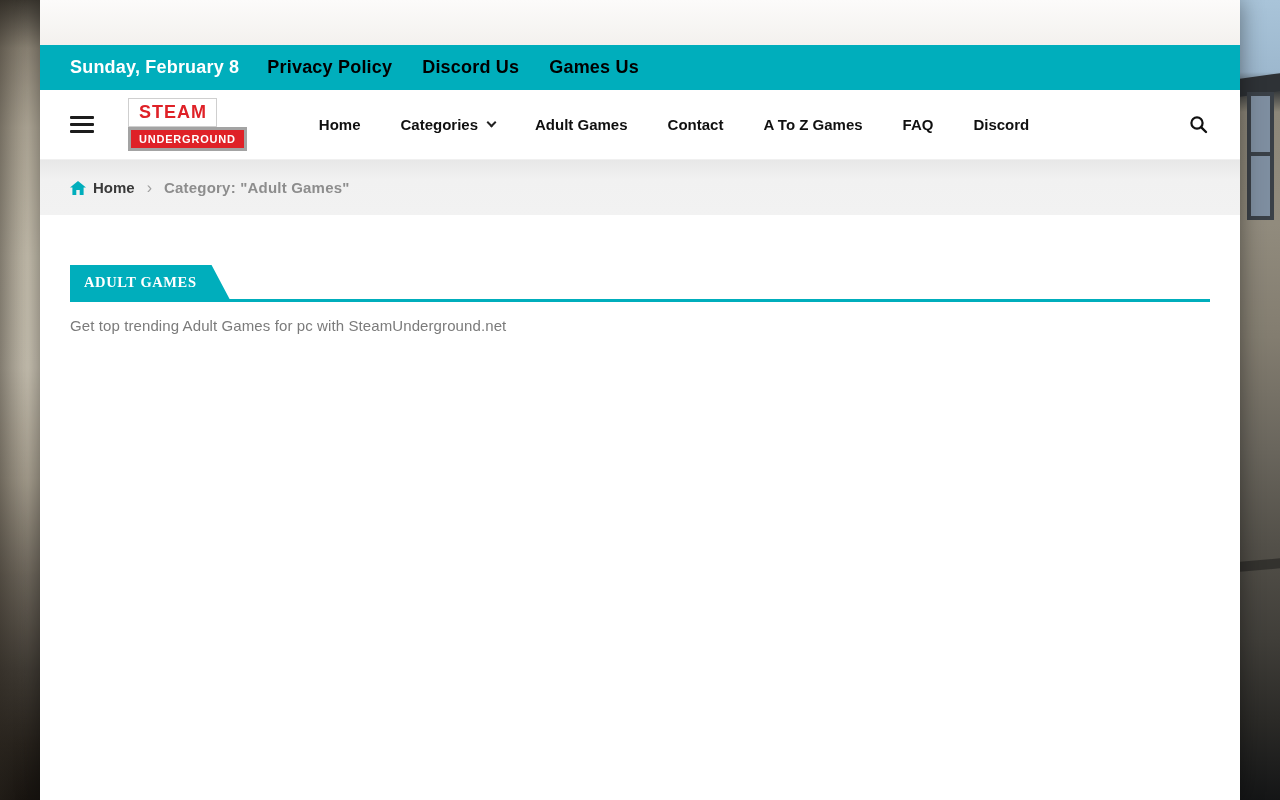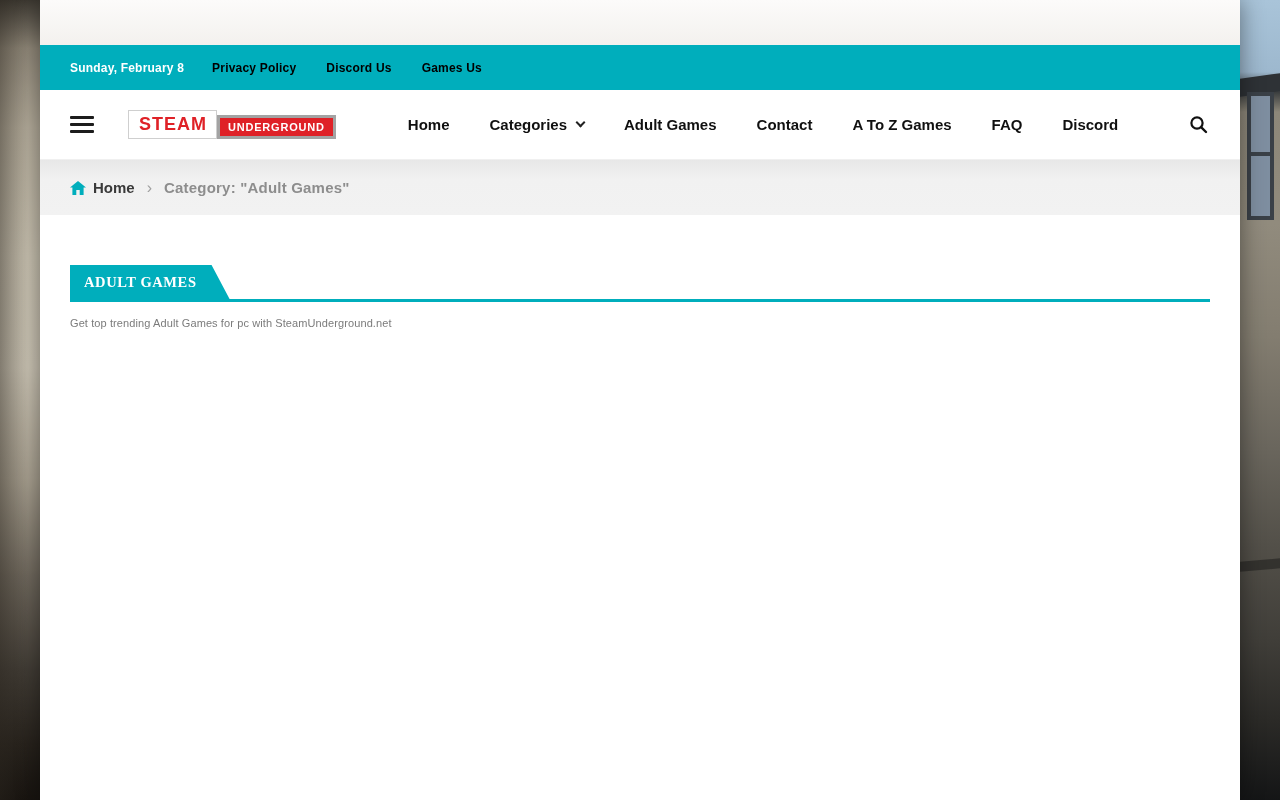--- a/index.html
+++ b/index.html
@@ -55,39 +55,39 @@
     background: linear-gradient(180deg, #fcfbfa 0%, #f3f1ee 100%);
   }
 
   
   .topbar {
     height: 45px;
     background: #00aebc;
     display: flex; align-items: center;
     padding: 0 30px;
     color: #ffffff;
-    font-size: 12px; font-weight: 600;
+    font-size: 18px; font-weight: 600;
   }
   .tb-date { margin-right: 28px; letter-spacing: 0.2px; }
   .tb-link { margin-right: 30px; color: #000000; text-decoration: none; cursor: pointer; letter-spacing: 0.2px; }
 
   
   .site-header {
     height: 70px;
     background: #ffffff;
     display: flex; align-items: center;
     padding: 0 28px 0 30px;
     border-bottom: 1px solid #f0f0f0;
   }
   .hamburger { width: 24px; cursor: pointer; margin-right: 34px; }
   .hamburger span {
     display: block; width: 24px; height: 3px; background: #1c1c1c;
     margin: 4px 0; border-radius: 1px;
   }
-  .logo { display: flex; align-items: flex-end; text-decoration: none; cursor: pointer; }
+  .logo { display: flex; align-items: flex-start; text-decoration: none; cursor: pointer; flex-direction: column; }
   .logo-steam {
     background: #ffffff; border: 1px solid #cfcfcf;
     color: #df2127; font-weight: 700; font-size: 18px; letter-spacing: 1px;
     padding: 3px 9px 3px 10px; display: flex; align-items: center;
   }
   .logo-underground {
     background: #df2127; border: 3px solid #a3a3a3;
     color: #ffffff; font-weight: 700; font-size: 11px; letter-spacing: 0.8px;
     padding: 3px 8px; display: flex; align-items: center;
   }
@@ -127,21 +127,21 @@
   .section-head { display: flex; flex-direction: column; }
   .ribbon {
     align-self: flex-start;
     background: #00aebc; color: #ffffff;
     font-family: "Liberation Serif", "DejaVu Serif", serif;
     font-weight: 700; font-size: 14.5px; letter-spacing: 0.6px;
     padding: 9px 33px 8px 14px;
     clip-path: polygon(0 0, calc(100% - 18px) 0, 100% 100%, 0 100%);
   }
   .rule { height: 3px; background: #00aebc; width: 100%; }
-  .desc { margin-top: 15px; color: #7b7b7b; font-size: 11px; letter-spacing: 0.1px; }
+  .desc { margin-top: 15px; color: #7b7b7b; font-size: 15px; letter-spacing: 0.1px; }
 </style>
 </head>
 <body>
 
 <div class="bg-left"></div>
 <div class="bg-right">
   <div class="bg-roof"></div>
   <div class="bg-window">
     <div class="bg-pane-divider"></div>
   </div>

